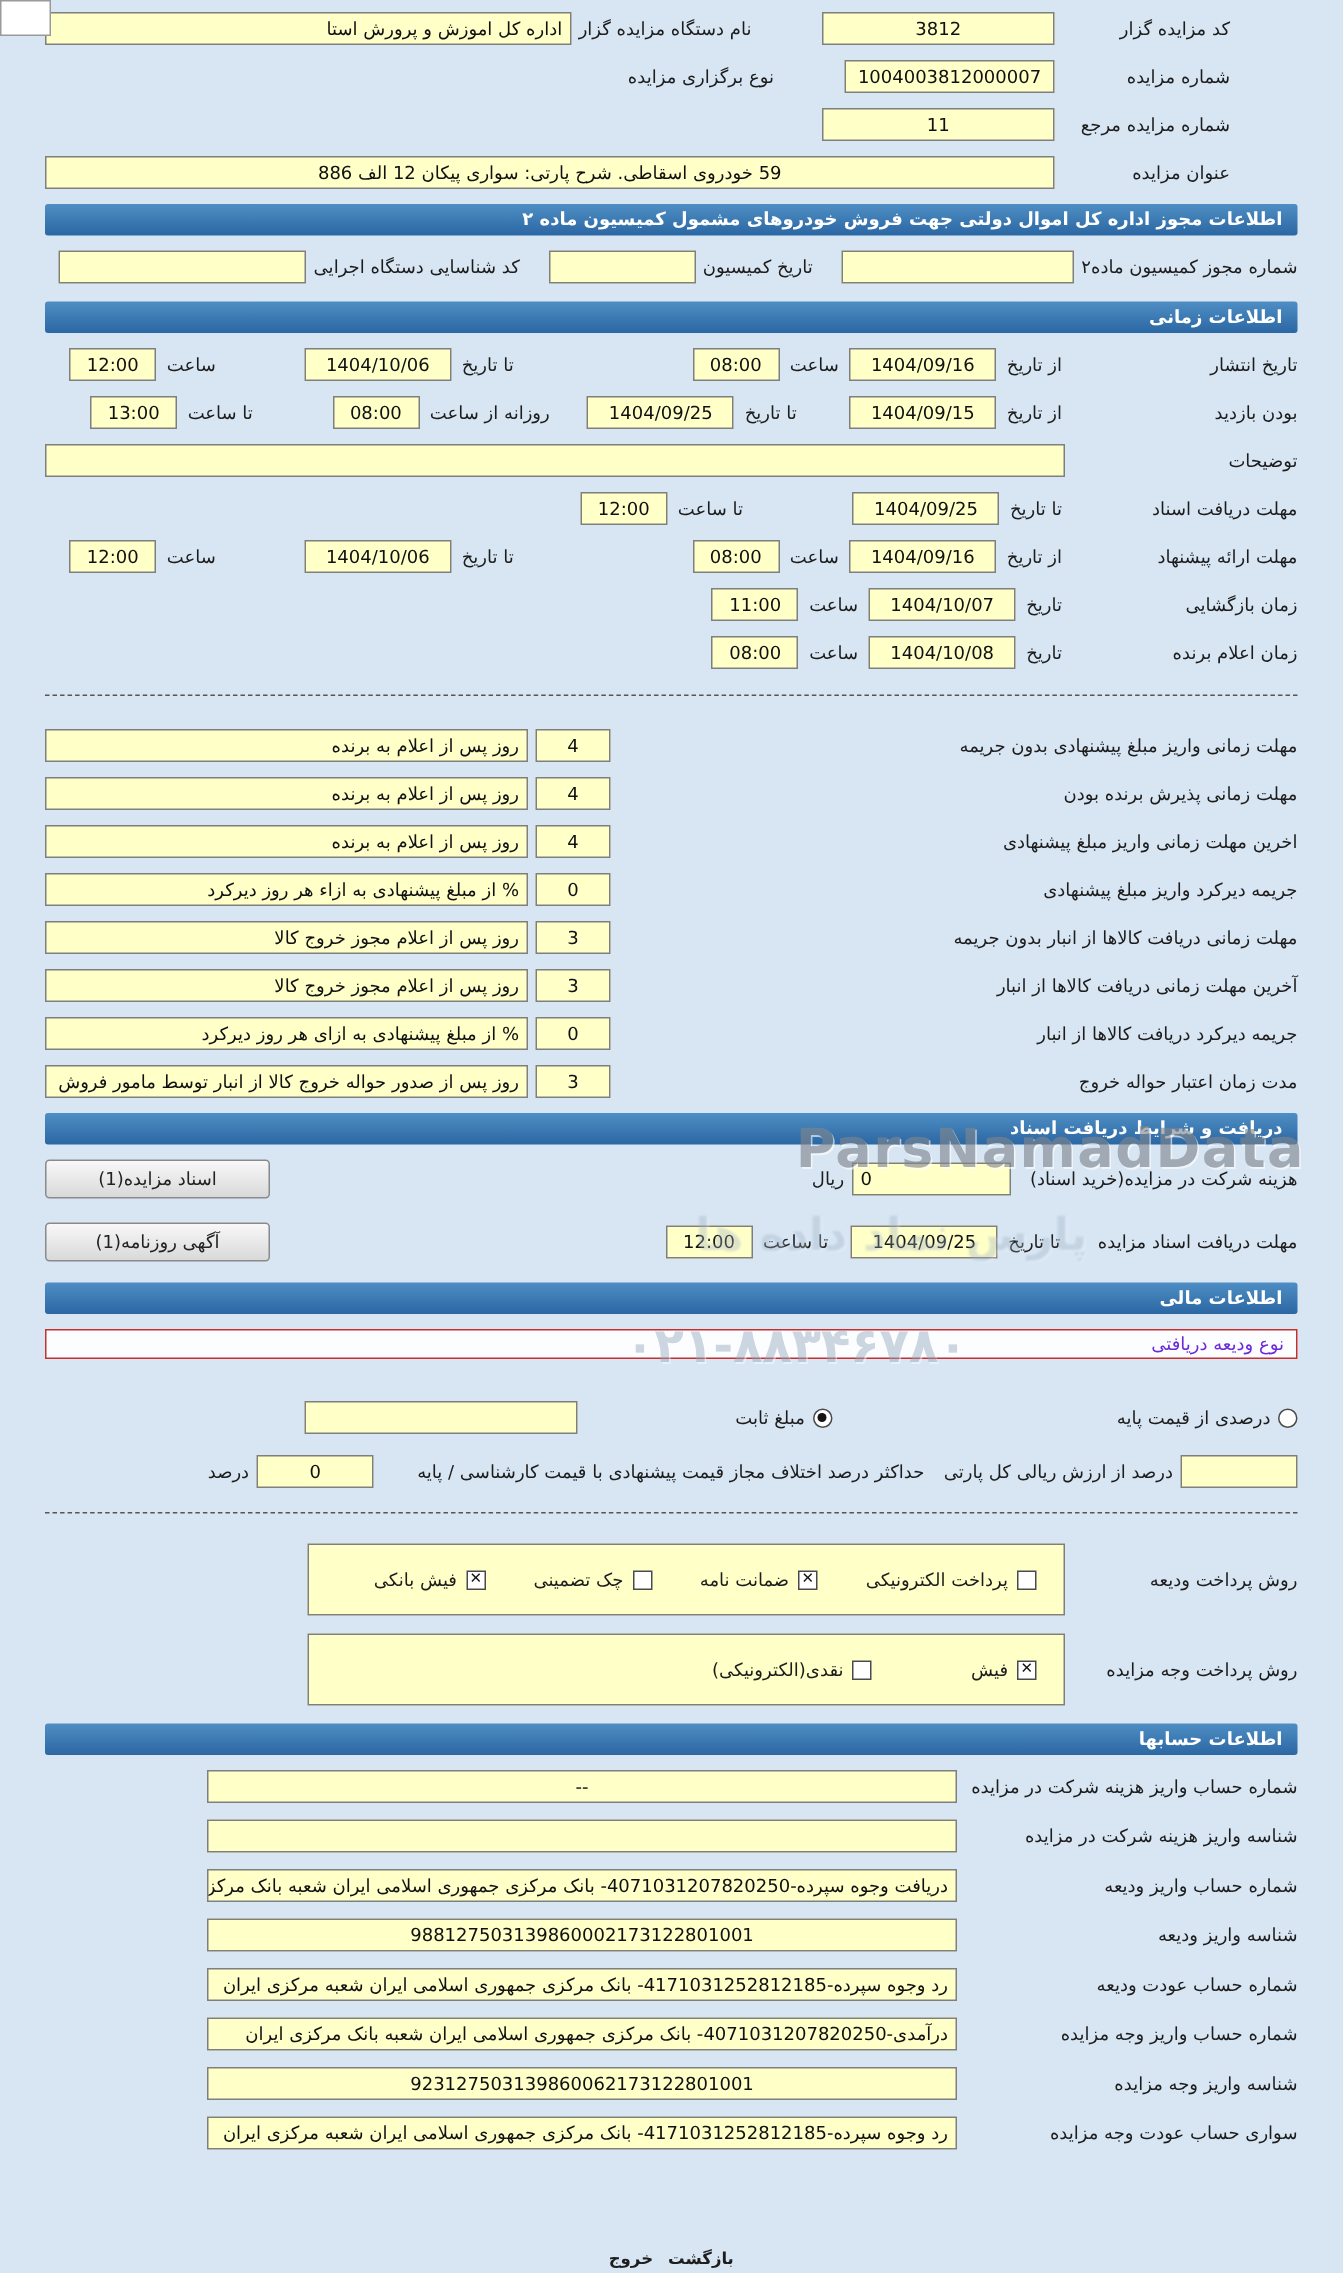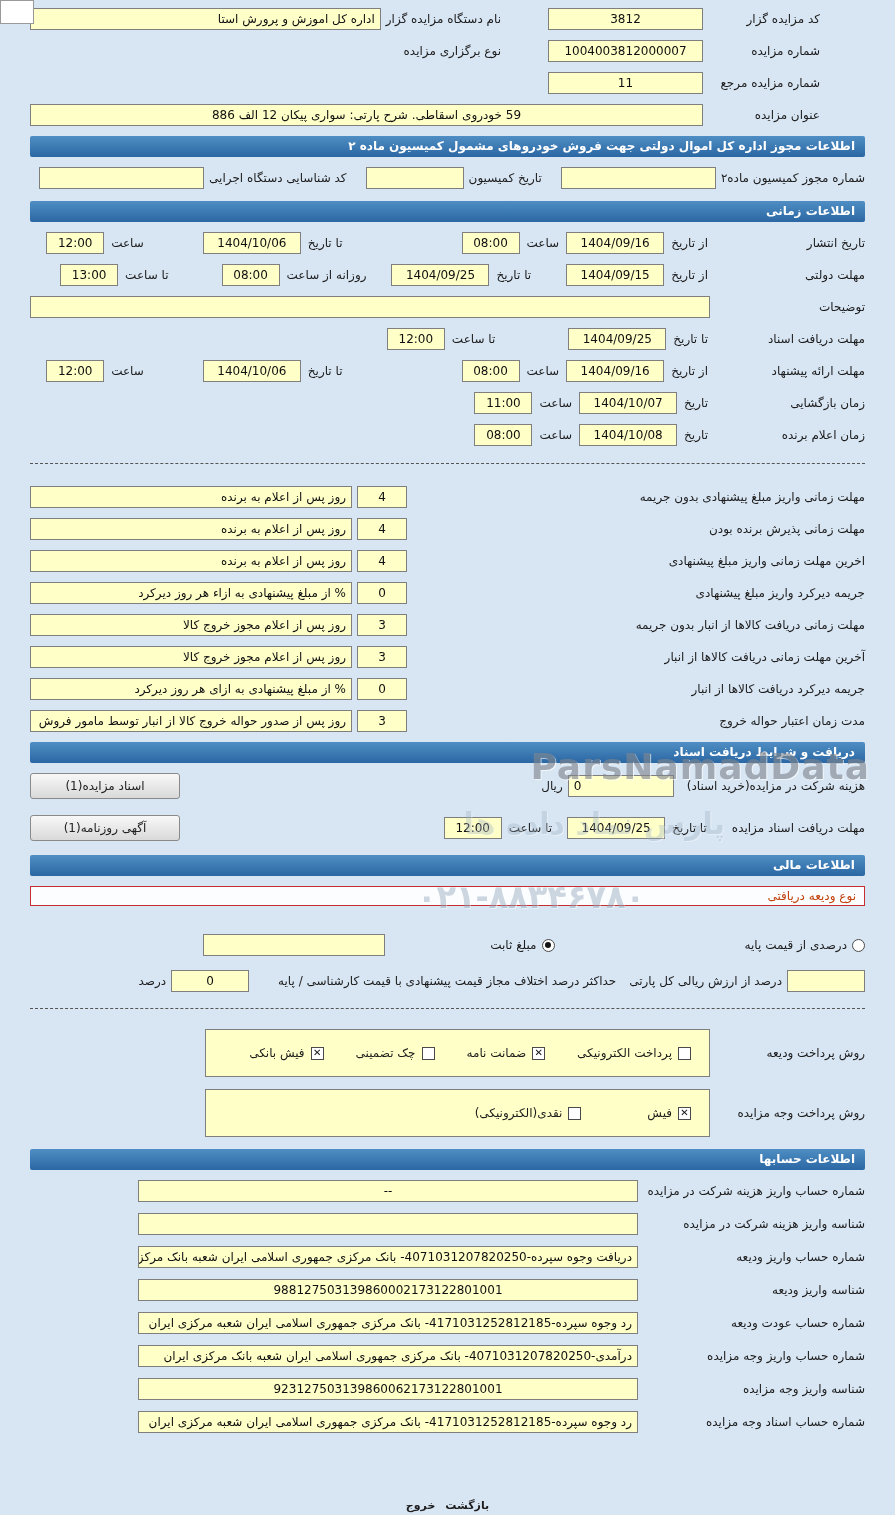--- a/index.html
+++ b/index.html
@@ -20,21 +20,21 @@
   .cb.checked::after{content:"\2715";font-weight:bold;line-height:1}
   .radio{width:13px;height:13px;min-width:13px;background:#fff;border:1px solid #4a4a4a;border-radius:50%;
          position:relative;cursor:pointer;display:inline-block}
   .radio.checked::after{content:"";position:absolute;inset:2.5px;border-radius:50%;background:#141414}
   .btn{background:linear-gradient(180deg,#f8f8f8,#d9d9d9);border:1px solid #8a8a8a;border-radius:3px;width:150px;
        height:26px;display:flex;align-items:center;justify-content:center;cursor:pointer;font-size:12px;color:#222}
   .dashed{border-top:1px dashed #555;height:0}
   .dash1{margin:17px 0 22px 0}
   .dash2{margin:16px 0 20px 0}
   .redbox{border:1px solid #c52f2f;background:#fbfdff;height:20px;line-height:18px;padding:0 8px;margin-bottom:28px;
-          font-size:12px;color:#c2410c}
+          font-size:12px;color:#6d28d9}
   .tlabel{width:150px;min-width:150px}
   .d-label{flex:1;}
   .d-val{width:50px;min-width:50px}
   .d-suffix{width:322px;min-width:322px}
   .pay-lbl{width:150px;min-width:150px}
   .pay-box{width:505px;height:48px;background:#ffffc8;border:1px solid #7f7f7f;display:flex;align-items:center;
            padding:0 18px;gap:6px}
   .acct-lbl{text-align:left}
   .acct-f{width:500px;min-width:500px;margin-right:auto;margin-left:108px}
   .corner-stub{position:absolute;top:0;left:0;width:34px;height:24px;background:#fff;border:1px solid #9a9a9a}
@@ -61,21 +61,21 @@
 
   <div class="toppad">
     <div class="row">
       <span class="lbl top-lbl1">کد مزایده گزار</span>
       <span class="f" style="width:155px">3812</span>
       <span class="lbl" style="margin-right:42px">نام دستگاه مزایده گزار</span>
       <span class="f ar wfill">اداره کل اموزش و پرورش استا</span>
     </div>
     <div class="row">
       <span class="lbl top-lbl1">شماره مزایده</span>
-      <span class="f" style="width:155px">1004003812000007</span>
+      <span class="f" style="width:140px">1004003812000007</span>
       <span class="lbl" style="margin-right:42px">نوع برگزاری مزایده</span>
     </div>
     <div class="row">
       <span class="lbl top-lbl1">شماره مزایده مرجع</span>
       <span class="f" style="width:155px">11</span>
     </div>
     <div class="row">
       <span class="lbl top-lbl1">عنوان مزایده</span>
       <span class="f wfill">59 خودروی اسقاطی. شرح پارتی: سواری پیکان 12 الف 886</span>
     </div>
@@ -99,21 +99,21 @@
     <span class="f" style="width:98px">1404/09/16</span>
     <span class="sub">ساعت</span>
     <span class="f" style="width:58px">08:00</span>
     <span class="sub" style="margin-right:112px">تا تاریخ</span>
     <span class="f" style="width:98px">1404/10/06</span>
     <span class="sub" style="margin-right:52px">ساعت</span>
     <span class="f" style="width:58px">12:00</span>
   </div>
 
   <div class="row">
-    <span class="lbl tlabel">مهلت دولتی</span>
+    <span class="lbl tlabel">بودن بازدید</span>
     <span class="sub">از تاریخ</span>
     <span class="f" style="width:98px">1404/09/15</span>
     <span class="sub" style="margin-right:28px">تا تاریخ</span>
     <span class="f" style="width:98px">1404/09/25</span>
     <span class="sub" style="margin-right:18px">روزانه از ساعت</span>
     <span class="f" style="width:58px">08:00</span>
     <span class="sub" style="margin-right:46px">تا ساعت</span>
     <span class="f" style="width:58px">13:00</span>
   </div>
 
@@ -289,21 +289,21 @@
   </div>
   <div class="row" style="margin-bottom:11px">
     <span class="lbl acct-lbl">شماره حساب واریز وجه مزایده</span>
     <span class="f ar acct-f">درآمدی-4071031207820250- بانک مرکزی جمهوری اسلامی ایران شعبه بانک مرکزی ایران</span>
   </div>
   <div class="row" style="margin-bottom:11px">
     <span class="lbl acct-lbl">شناسه واریز وجه مزایده</span>
     <span class="f acct-f">923127503139860062173122801001</span>
   </div>
   <div class="row" style="margin-bottom:11px">
-    <span class="lbl acct-lbl">شماره حساب اسناد وجه مزایده</span>
+    <span class="lbl acct-lbl">سواری حساب عودت وجه مزایده</span>
     <span class="f ar acct-f">رد وجوه سپرده-4171031252812185- بانک مرکزی جمهوری اسلامی ایران شعبه مرکزی ایران</span>
   </div>
 
   <div class="footer-links">
     <a>بازگشت</a>
     <a>خروج</a>
   </div>
 
   <div class="wm wm-title">ParsNamadData</div>
   <div class="wm wm-fa">پارس نماد داده ها</div>

